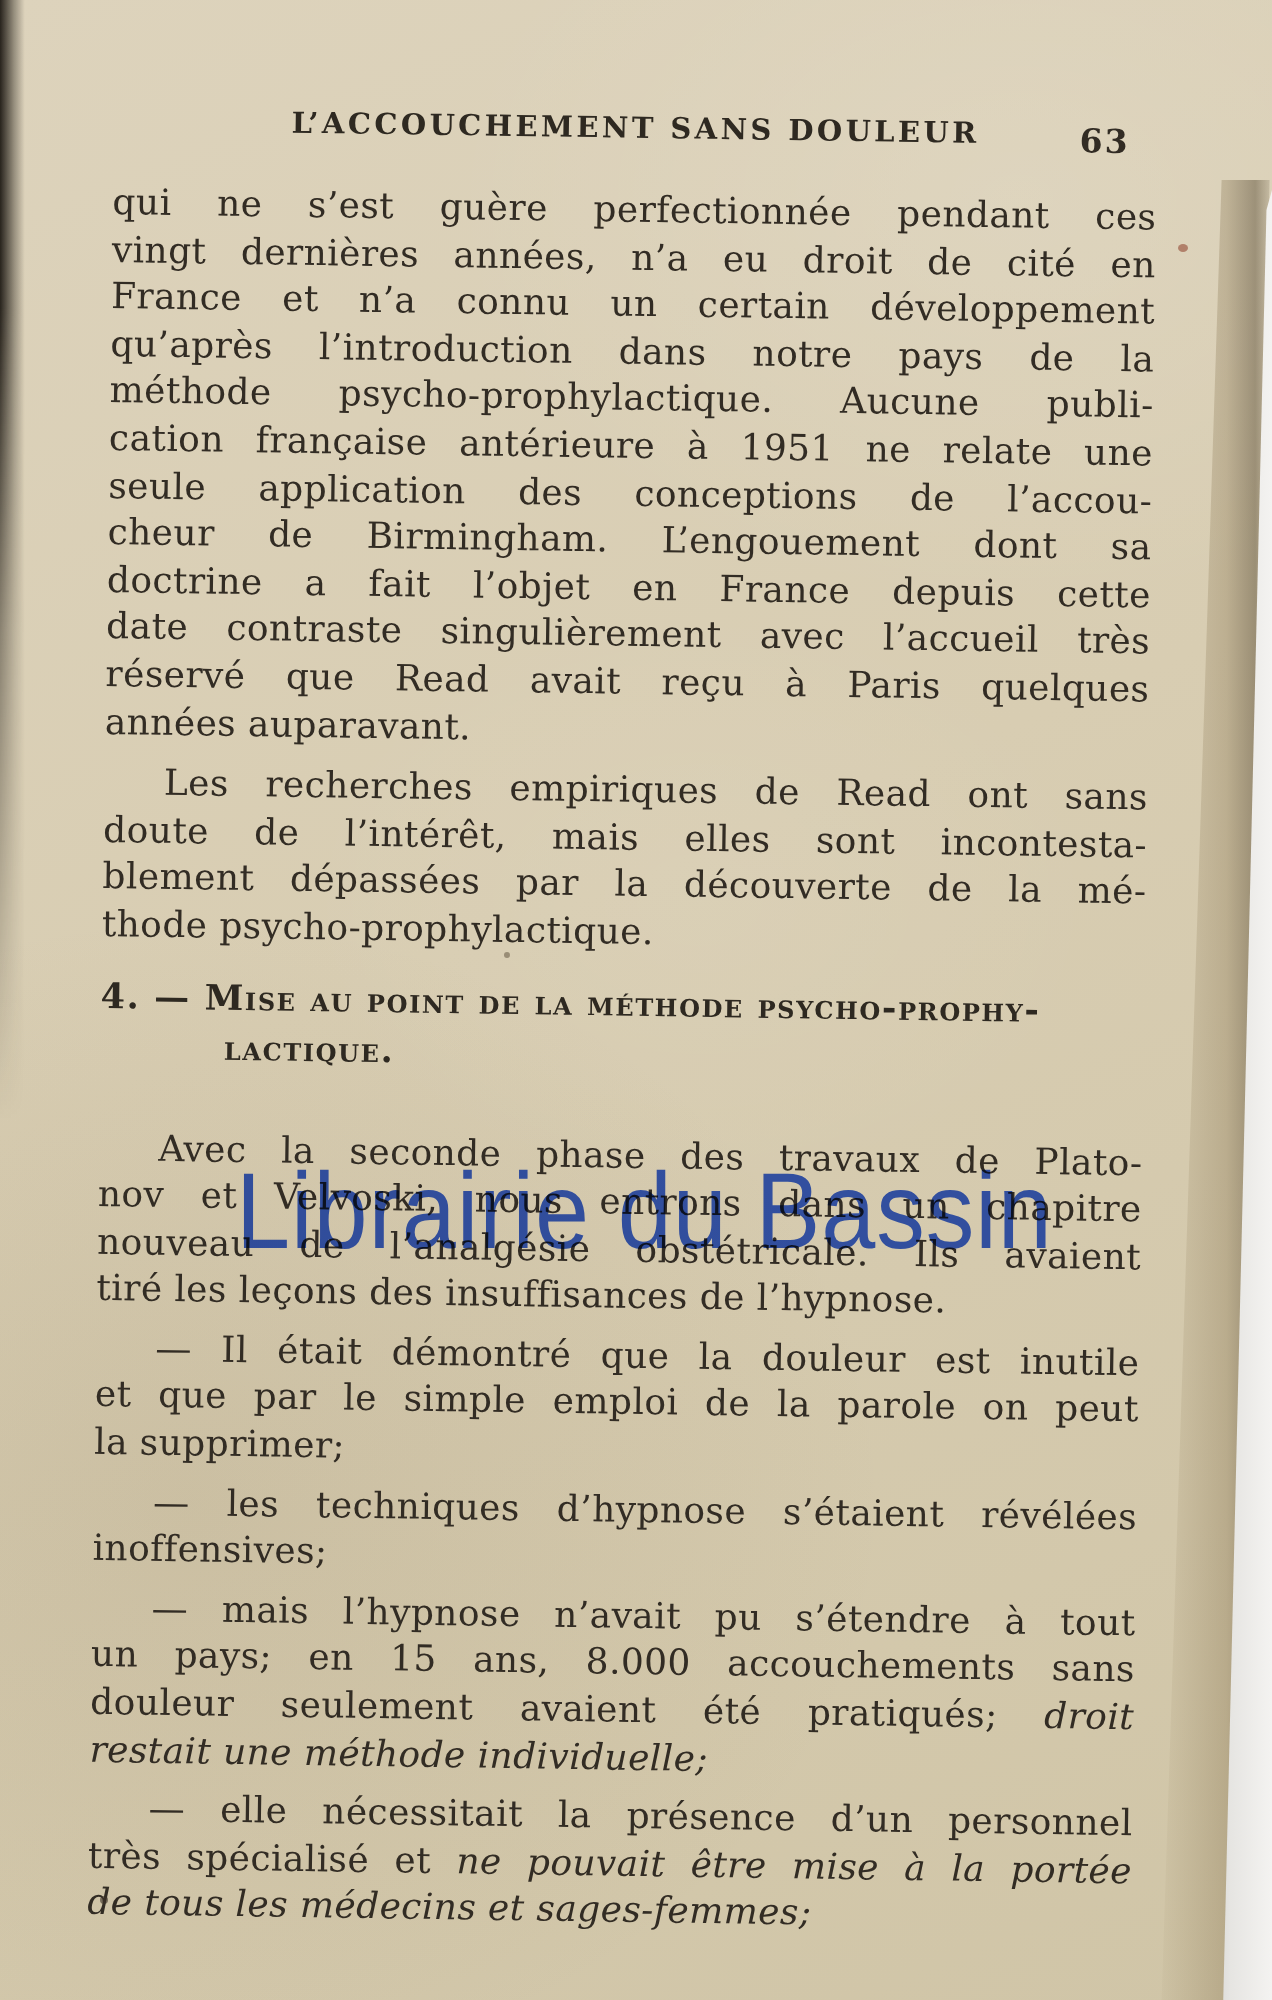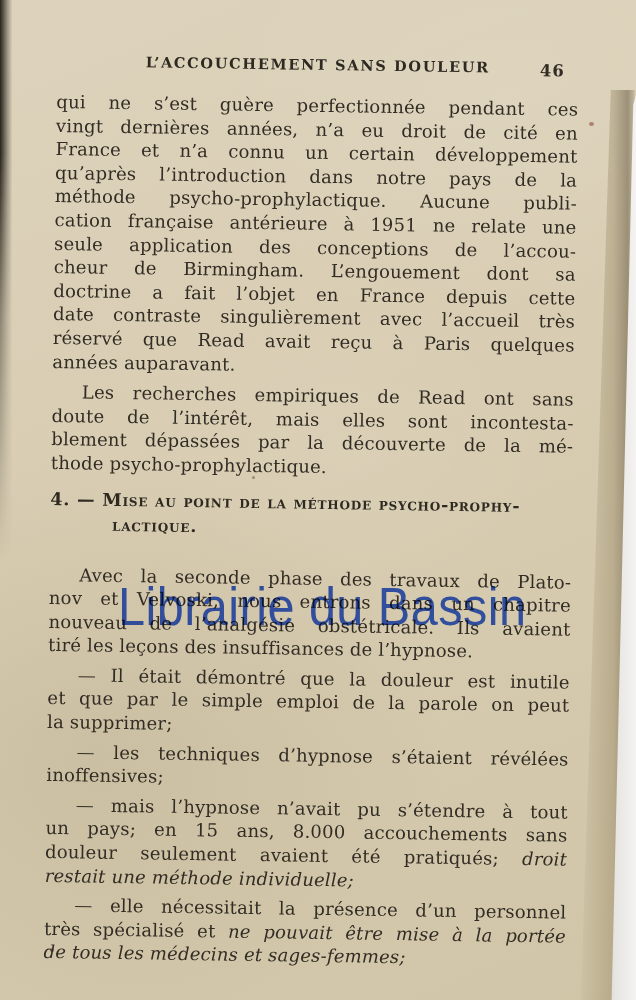--- a/index.html
+++ b/index.html
@@ -77,21 +77,21 @@
 </style>
 </head>
 <body>
 
 <div class="photo">
 
   <div class="content">
 
     <div class="pg-header">
       <div class="pg-title">L’ACCOUCHEMENT SANS DOULEUR</div>
-      <div class="pg-num">46</div>
+      <div class="pg-num">63</div>
     </div>
 
     <div class="para">
       <div class="line">qui ne s’est guère perfectionnée pendant ces</div>
       <div class="line">vingt dernières années, n’a eu droit de cité en</div>
       <div class="line">France et n’a connu un certain développement</div>
       <div class="line">qu’après l’introduction dans notre pays de la</div>
       <div class="line">méthode psycho-prophylactique. Aucune publi-</div>
       <div class="line">cation française antérieure à 1951 ne relate une</div>
       <div class="line">seule application des conceptions de l’accou-</div>

